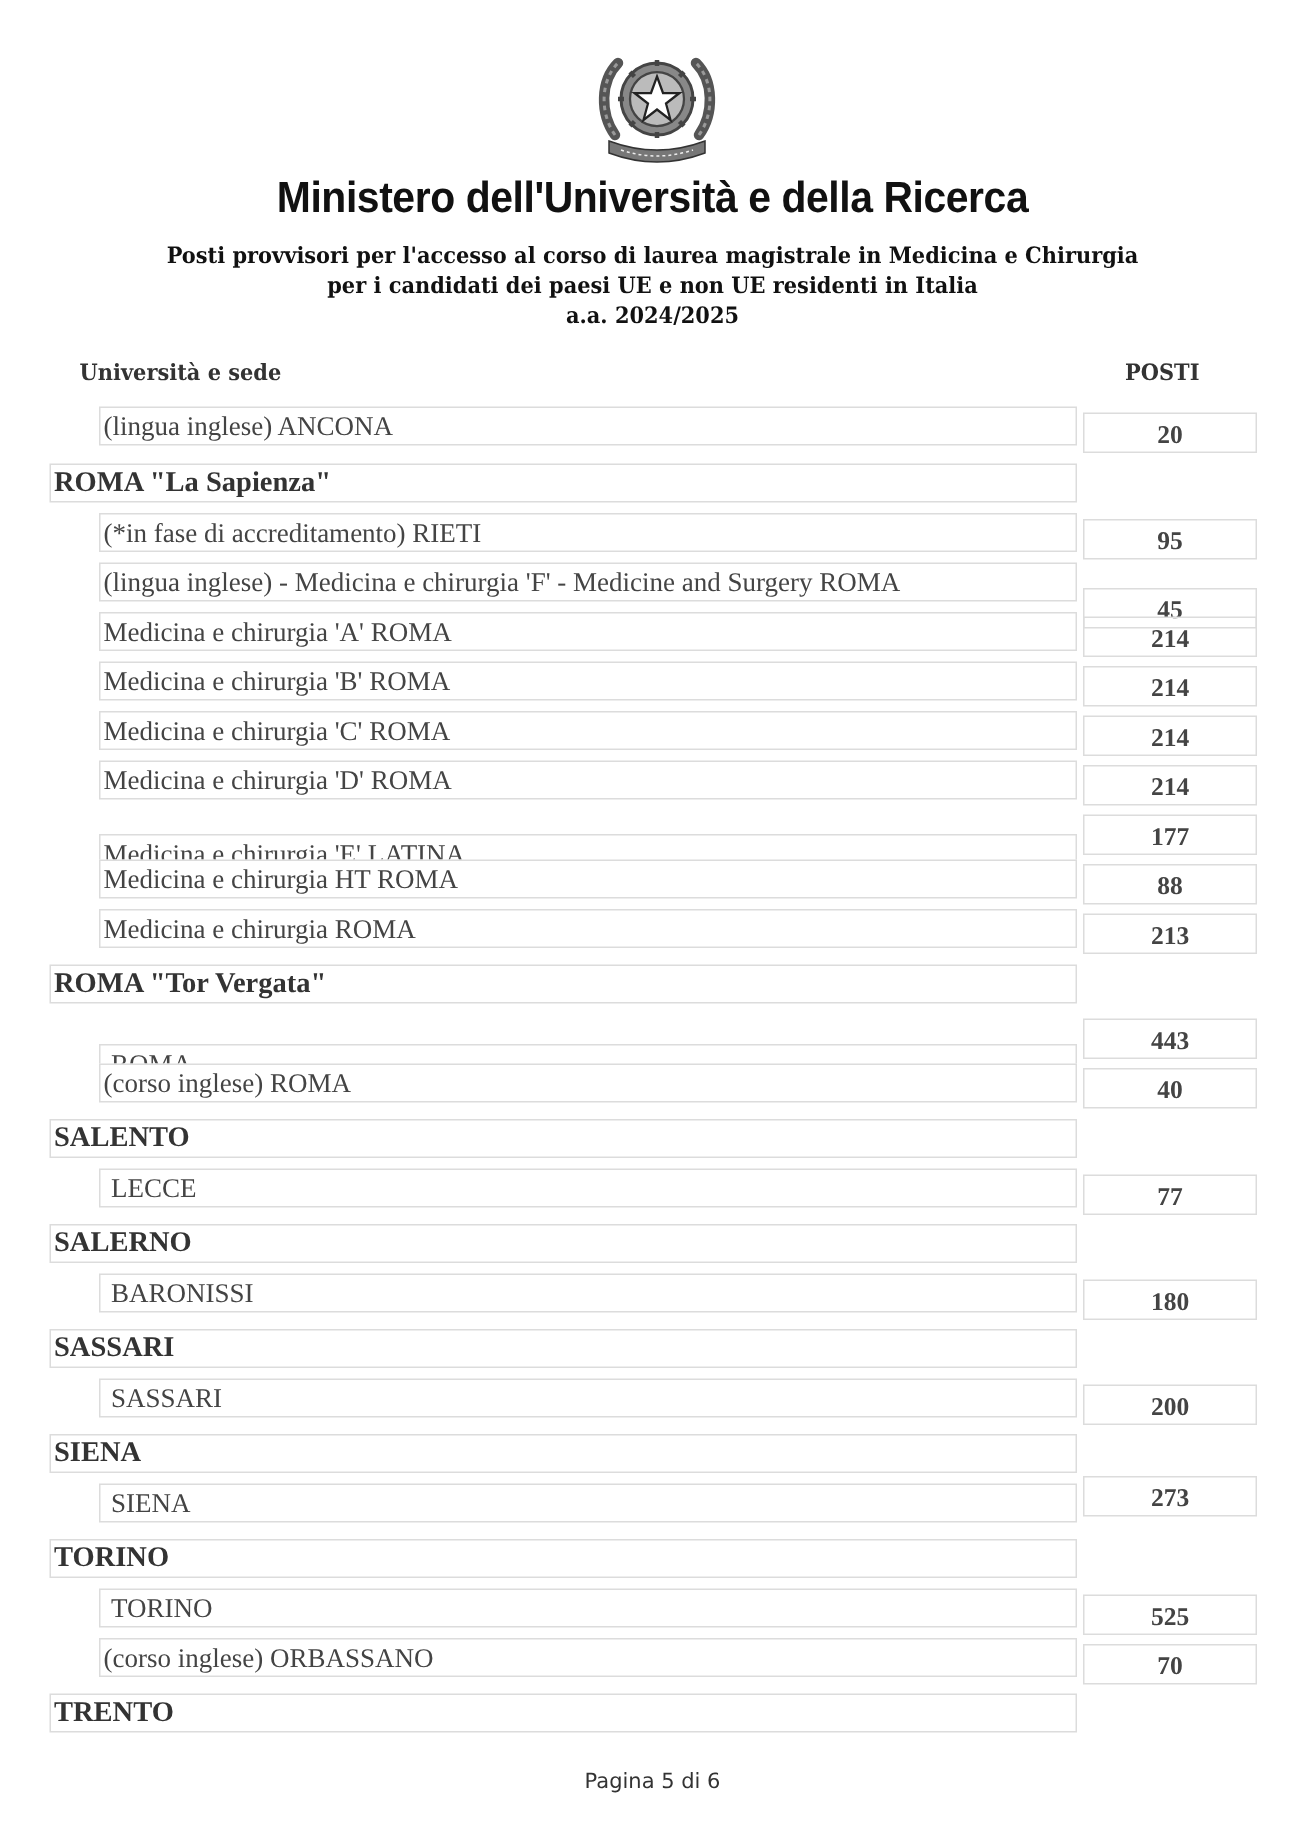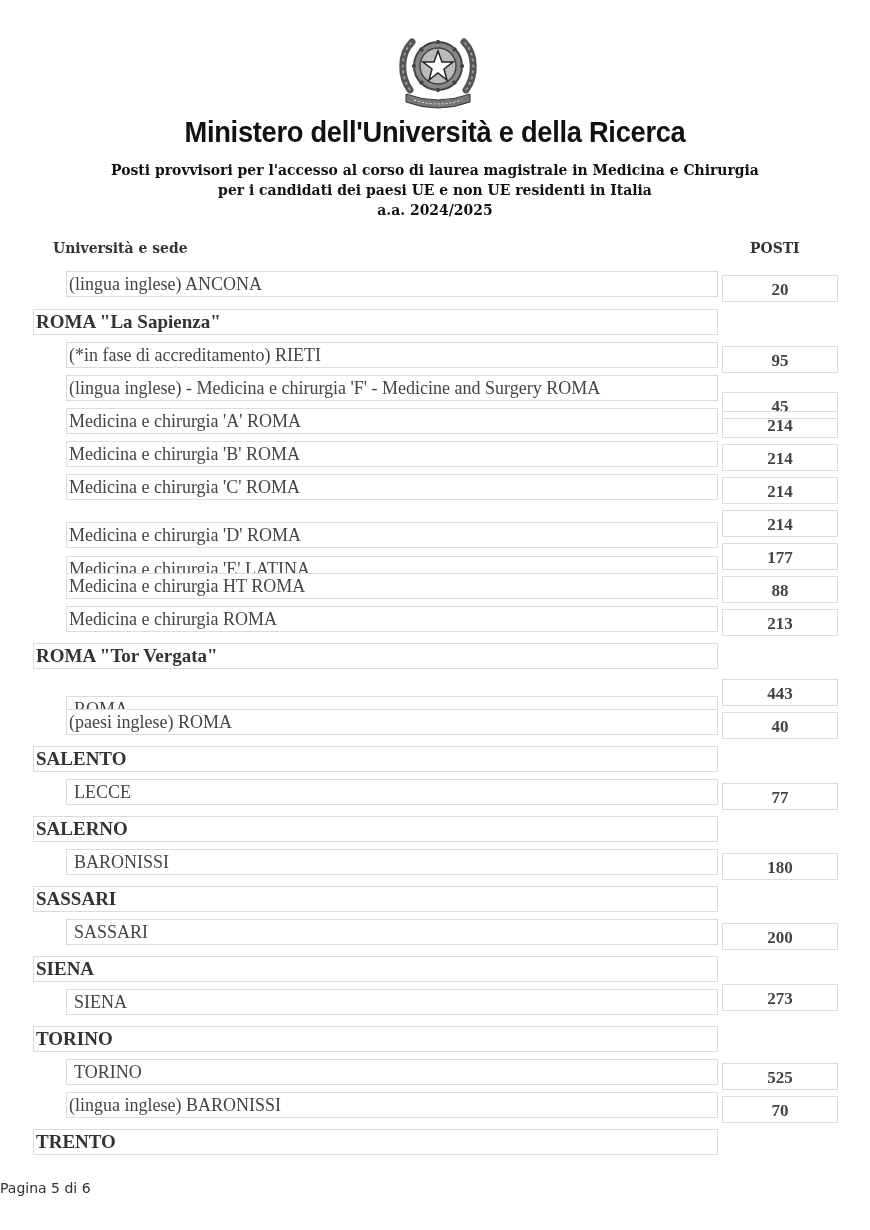--- a/index.html
+++ b/index.html
@@ -100,21 +100,21 @@
       font-size: 17px;
       color: #444;
       line-height: 28px;
       font-weight: bold;
     }
     .footer {
       position: absolute;
       top: 1180px;
       left: 0;
       width: 870px;
-      text-align: left;
+      text-align: center;
       font-family: "DejaVu Sans", "Liberation Sans", sans-serif;
       font-size: 14px;
       color: #333;
     }
   </style>
 </head>
 <body>
 
 <div class="emblem">
   <svg width="84" height="84" viewBox="0 0 84 84">
@@ -167,38 +167,38 @@
 
   <div class="rowbox sede" style="top:408px">Medicina e chirurgia 'A' ROMA</div>
   <div class="valbox" style="top:411px">214</div>
 
   <div class="rowbox sede" style="top:441px">Medicina e chirurgia 'B' ROMA</div>
   <div class="valbox" style="top:444px">214</div>
 
   <div class="rowbox sede" style="top:474px">Medicina e chirurgia 'C' ROMA</div>
   <div class="valbox" style="top:477px">214</div>
 
-  <div class="rowbox sede" style="top:522px">Medicina e chirurgia 'D' ROMA</div>
+  <div class="rowbox sede" style="top:507px">Medicina e chirurgia 'D' ROMA</div>
   <div class="valbox" style="top:510px">214</div>
 
   <div class="rowbox sede" style="top:556px">Medicina e chirurgia 'E' LATINA</div>
   <div class="valbox" style="top:543px">177</div>
 
   <div class="rowbox sede" style="top:573px">Medicina e chirurgia HT ROMA</div>
   <div class="valbox" style="top:576px">88</div>
 
   <div class="rowbox sede" style="top:606px">Medicina e chirurgia ROMA</div>
   <div class="valbox" style="top:609px">213</div>
 
   <div class="rowbox univ" style="top:643px">ROMA "Tor Vergata"</div>
 
   <div class="rowbox sede indent" style="top:696px">ROMA</div>
   <div class="valbox" style="top:679px">443</div>
 
-  <div class="rowbox sede" style="top:709px">(paesi inglese) ROMA</div>
+  <div class="rowbox sede" style="top:709px">(corso inglese) ROMA</div>
   <div class="valbox" style="top:712px">40</div>
 
   <div class="rowbox univ" style="top:746px">SALENTO</div>
 
   <div class="rowbox sede indent" style="top:779px">LECCE</div>
   <div class="valbox" style="top:783px">77</div>
 
   <div class="rowbox univ" style="top:816px">SALERNO</div>
 
   <div class="rowbox sede indent" style="top:849px">BARONISSI</div>
@@ -212,19 +212,19 @@
   <div class="rowbox univ" style="top:956px">SIENA</div>
 
   <div class="rowbox sede indent" style="top:989px">SIENA</div>
   <div class="valbox" style="top:984px">273</div>
 
   <div class="rowbox univ" style="top:1026px">TORINO</div>
 
   <div class="rowbox sede indent" style="top:1059px">TORINO</div>
   <div class="valbox" style="top:1063px">525</div>
 
-  <div class="rowbox sede" style="top:1092px">(lingua inglese) BARONISSI</div>
+  <div class="rowbox sede" style="top:1092px">(corso inglese) ORBASSANO</div>
   <div class="valbox" style="top:1096px">70</div>
 
   <div class="rowbox univ" style="top:1129px">TRENTO</div>
 </div>
 
 <div class="footer">Pagina 5 di 6</div>
 
 </body></html>

